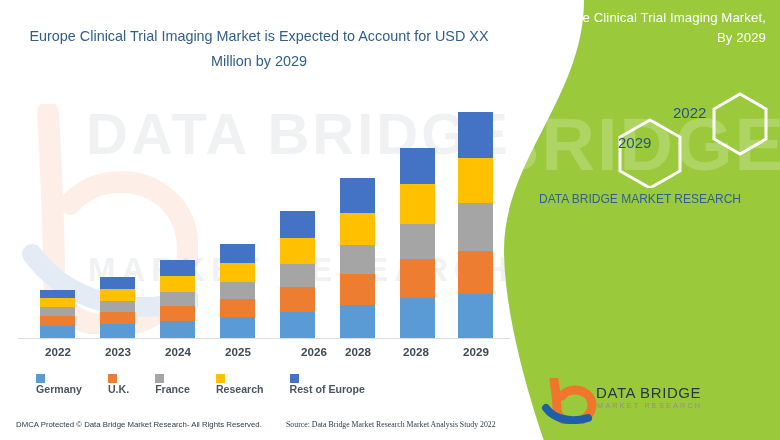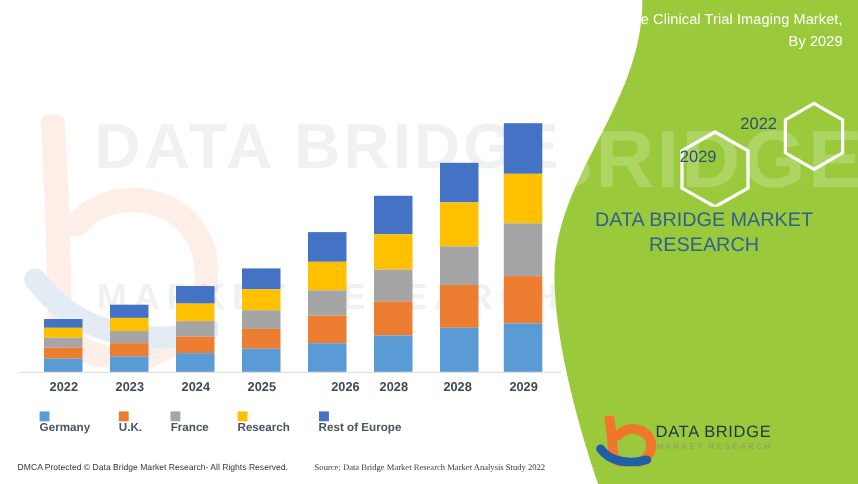--- a/index.html
+++ b/index.html
@@ -78,21 +78,21 @@
   .hex-label.y2029 { top: 134px; left: 118px; }
   .hex-label.y2022 { top: 104px; left: 173px; }
 
   .dbmr-title {
     position: absolute;
     top: 188px;
     left: 16px;
     width: 248px;
     text-align: center;
     color: #2f6190;
-    font-size: 18px;
+    font-size: 12px;
     line-height: 23px;
     z-index: 5;
   }
   .dbmr-logo {
     position: absolute;
     top: 378px;
     left: 38px;
     width: 230px;
     height: 46px;
     z-index: 5;
@@ -260,20 +260,21 @@
   <div class="watermark-logo">
     <svg viewBox="0 0 190 230" width="190" height="230">
       <path d="M40 8 C40 8 46 120 46 170 C46 206 70 222 104 222 C150 222 180 188 180 146 C180 104 150 78 112 78 C92 78 74 86 62 100" fill="none" stroke="#F08A4B" stroke-width="22" stroke-linecap="round"></path>
       <path d="M24 150 C58 196 120 214 182 196" fill="none" stroke="#2F6FB5" stroke-width="20" stroke-linecap="round"></path>
     </svg>
   </div>
 
   <div class="watermark-big">DATA BRIDGE</div>
   <div class="watermark-sub">MARKET RESEARCH</div>
 
+  <div class="chart-title">Europe Clinical Trial Imaging Market is Expected to Account for USD XX Million by 2029</div>
 
   <div class="plot">
     <div class="baseline"></div>
 
     <div class="bar" style="left:40px;">
       <div class="seg" style="height:8px;background:#4472C4;"></div>
       <div class="seg" style="height:9px;background:#FFC000;"></div>
       <div class="seg" style="height:9px;background:#A5A5A5;"></div>
       <div class="seg" style="height:10px;background:#ED7D31;"></div>
       <div class="seg" style="height:12px;background:#5B9BD5;"></div>

